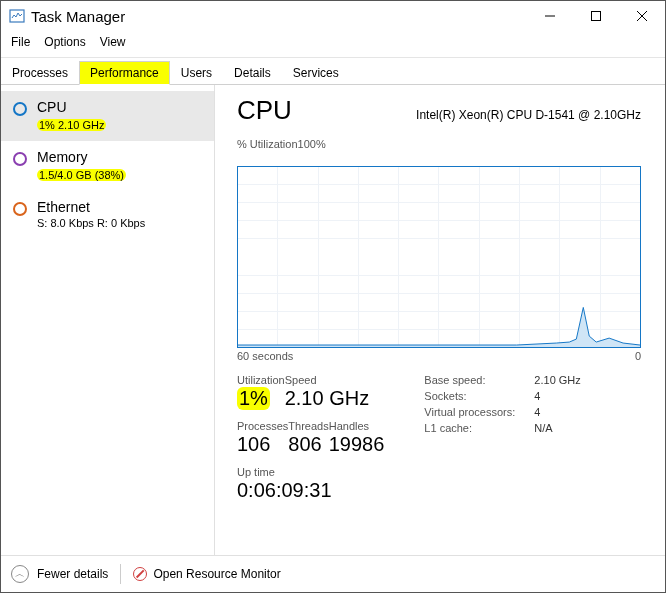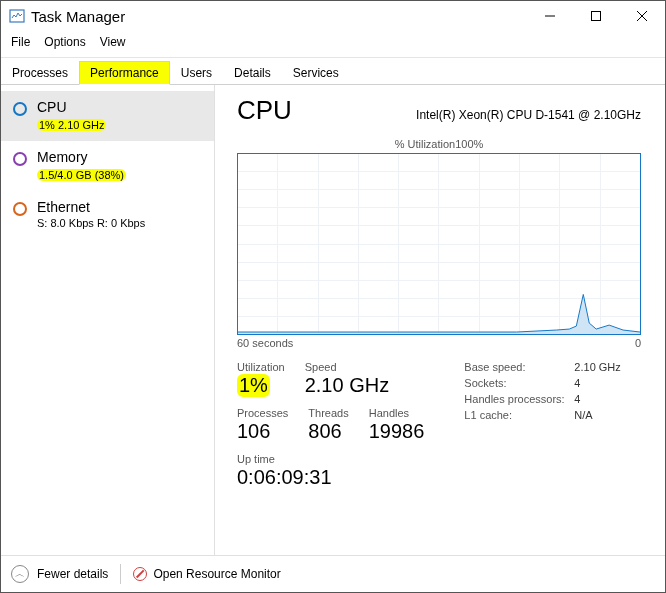--- a/index.html
+++ b/index.html
@@ -22,30 +22,30 @@
 .ring.blue { border-color: #1476c6; }
 .ring.purple { border-color: #8a3fb0; }
 .ring.orange { border-color: #d9641c; }
 .side-label { font-size: 14px; }
 .side-sub { font-size: 11px; margin-top: 2px; }
 .hl { background: #f9ff00; display: inline-block; padding: 0 2px; border-radius: 6px;}
 .main { flex: 1; padding: 10px 24px 0 22px; }
 .header { display: flex; align-items: baseline; justify-content: space-between; margin-bottom: 12px; }
 .header h1 { font-size: 26px; font-weight: 400; }
 .header .model { font-size: 12px; }
-.chart-top { display: flex; justify-content: center; font-size: 11px; color: #555; margin-bottom: 3px; }
+.chart-top { display: flex; justify-content: flex-start; font-size: 11px; color: #555; margin-bottom: 16px; }
 .chart { width: 404px; height: 182px; border: 1px solid #1476c6; position: relative; background:
   repeating-linear-gradient(to right, transparent, transparent 39.3px, #eef2f7 39.3px, #eef2f7 40.3px),
   repeating-linear-gradient(to bottom, transparent, transparent 17.1px, #eef2f7 17.1px, #eef2f7 18.1px);
 }
 .chart svg { position: absolute; top: 0; left: 0; width: 100%; height: 100%; }
 .chart-bottom { display: flex; justify-content: space-between; font-size: 11px; color: #555; margin-top: 2px; margin-bottom: 12px; }
 .stats { display: flex; gap: 40px; }
 .stat-col { display: flex; flex-direction: column; gap: 10px; }
-.stat-group { display: flex; gap: 20px; }
+.stat-group { display: flex; }
 .stat-label { font-size: 11px; color: #555; }
 .stat-val { font-size: 20px; margin-top: 1px; }
 .info-grid { font-size: 11px; color: #333; }
 .info-grid .row { display: flex; margin-bottom: 4px; }
 .info-grid .k { width: 110px; color: #555; }
 .footer { display: flex; align-items: center; height: 36px; border-top: 1px solid #e0e0e0; padding: 0 10px; font-size: 12px; gap: 8px; }
 .footer .chev { width: 18px; height: 18px; border: 1px solid #888; border-radius: 50%; display: flex; align-items: center; justify-content: center; font-size: 10px; color:#555;}
 .footer .sep { width: 1px; height: 20px; background: #ccc; margin: 0 4px; }
 .footer .link { color: #000000; display: flex; align-items: flex-start; gap: 6px; }
 .footer .rmicon { width: 14px; height: 14px; border: 1.5px solid #d04040; border-radius: 50%; position: relative; }
@@ -173,21 +173,21 @@
       <div class="info-grid">
         <div class="row">
             <span class="k">Base speed:</span>
             <span>2.10 GHz</span>
           </div>
         <div class="row">
             <span class="k">Sockets:</span>
             <span>4</span>
           </div>
         <div class="row">
-            <span class="k">Handles processors:</span>
+            <span class="k">Virtual processors:</span>
             <span>4</span>
           </div>
         <div class="row">
             <span class="k">L1 cache:</span>
             <span>N/A</span>
           </div>
       </div>
     </div>
   </div>
 </div>

